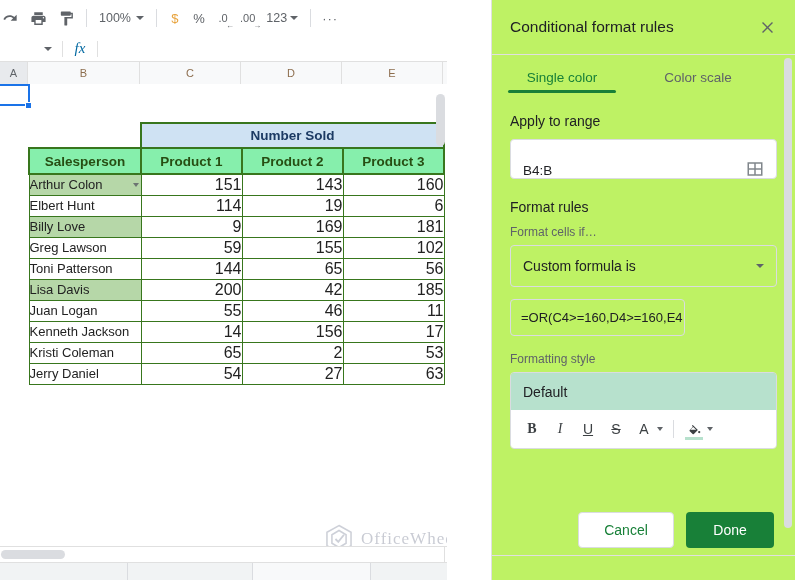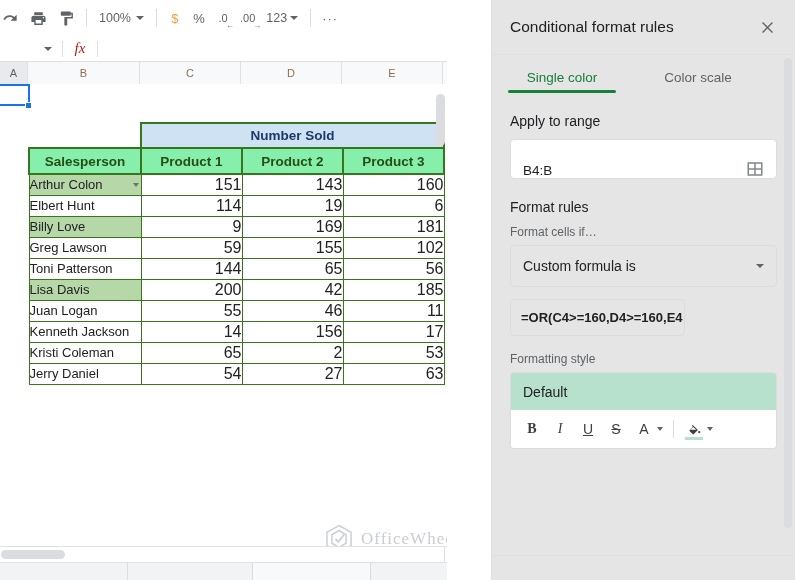--- a/index.html
+++ b/index.html
@@ -51,21 +51,21 @@
   #formula-bar {
     position: absolute; left: 0; top: 36px; width: 490px; height: 26px;
     background: #fff; display: flex; align-items: center;
     border-bottom: 1px solid #e0e0e0;
   }
   #name-box {
     width: 62px; height: 26px; display: flex; align-items: center; justify-content: flex-end;
     padding-right: 10px;
   }
   #fx-label {
-    width: 36px; text-align: center; color: #b91c1c; font-style: italic;
+    width: 36px; text-align: center; color: #0369a1; font-style: italic;
     font-family: "Liberation Serif", serif; font-size: 15px;
     border-left: 1px solid #e0e0e0; border-right: 1px solid #e0e0e0; height: 16px; line-height: 14px;
   }
   #formula-input { flex: 1; height: 26px; }
 
   
   #col-headers {
     position: absolute; left: 0; top: 62px; width: 490px; height: 22px;
     background: #f8f9fa; display: flex; border-bottom: 1px solid #c0c0c0;
   }
@@ -162,21 +162,21 @@
     pointer-events: none;
   }
   #wm-text {
     font-family: "Liberation Serif", serif; font-size: 17px; letter-spacing: 1px;
     color: #7f8599;
   }
 
   
   #panel {
     position: absolute; left: 491px; top: 0; width: 304px; height: 580px;
-    background: #e5e5e5; border-left: 1px solid #e0e0e0;
+    background: #bef264; border-left: 1px solid #e0e0e0;
   }
   #panel-header {
     height: 55px; display: flex; align-items: center; padding: 0 14px 0 18px;
     border-bottom: 1px solid #e0e0e0;
   }
   #panel-title { flex: 1; font-size: 15.5px; color: #202124; }
   #close-x { width: 28px; height: 28px; display:flex; align-items:center; justify-content:center; color: #5f6368; }
 
   #tabs { display: flex; height: 44px; padding-left: 16px; }
   .tab {
@@ -205,21 +205,21 @@
 
   #condition-select {
     height: 42px; border: 1px solid #dadce0; border-radius: 4px;
     display: flex; align-items: center; justify-content: space-between;
     padding: 0 12px; font-size: 14px; color: #202124;
   }
   #formula-field {
     margin-top: 12px; width: 175px; height: 37px;
     border: 1px solid #dadce0; border-radius: 4px;
     display: flex; align-items: center; padding: 0 10px;
-    font-size: 13px; color: #202124; white-space: nowrap; overflow: hidden; font-weight: bold;
+    font-size: 13px; color: #202124; white-space: nowrap; overflow: hidden;
   }
 
   #style-box { border: 1px solid #dadce0; border-radius: 4px; overflow: hidden; }
   #style-preview {
     height: 37px; background: #b7e1cd; display: flex; align-items: center;
     padding: 0 12px; font-size: 14px; color: #202124;
   }
   #style-tools {
     height: 38px; display: flex; align-items: center; padding: 0 8px; gap: 2px;
     background: #fff;
@@ -495,19 +495,23 @@
               <path d="M16.6 12 9.2 4.6 7.8 6l1.6 1.6-5 5c-.6.6-.6 1.5 0 2.1l4.6 4.6c.3.3.7.4 1 .4s.8-.1 1-.4l5.6-5.6c.6-.6.6-1.5 0-2.1zM10 7.9l4.6 4.6H5.4L10 7.9z"></path>
               <circle cx="19.5" cy="16" r="1.8"></circle>
             </svg>
             <span id="fill-underline"></span>
           </div>
           <span class="st-caret"></span>
         </div>
       </div>
     </div>
 
+    <div id="panel-actions">
+      <div id="cancel-btn">Cancel</div>
+      <div id="done-btn">Done</div>
+    </div>
     <div id="panel-footer-line"></div>
 
     <div id="panel-scroll">
       <div id="panel-thumb"></div>
     </div>
   </div>
 </div>
 
 </body></html>

